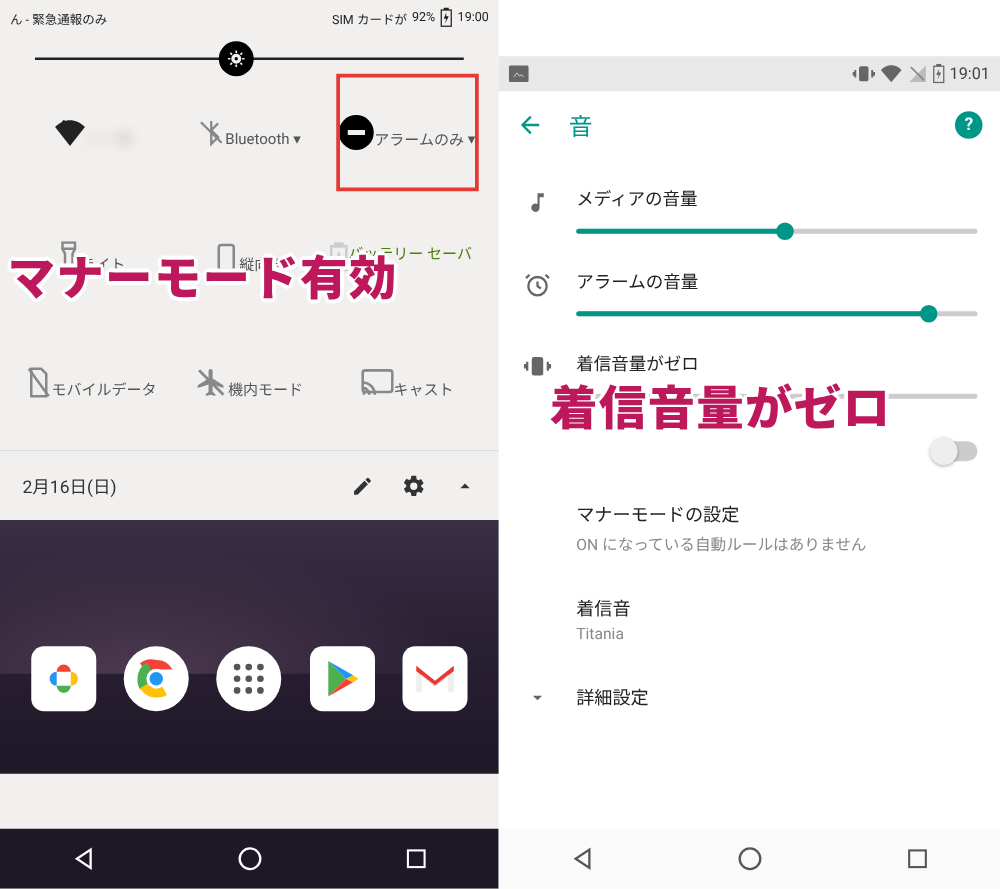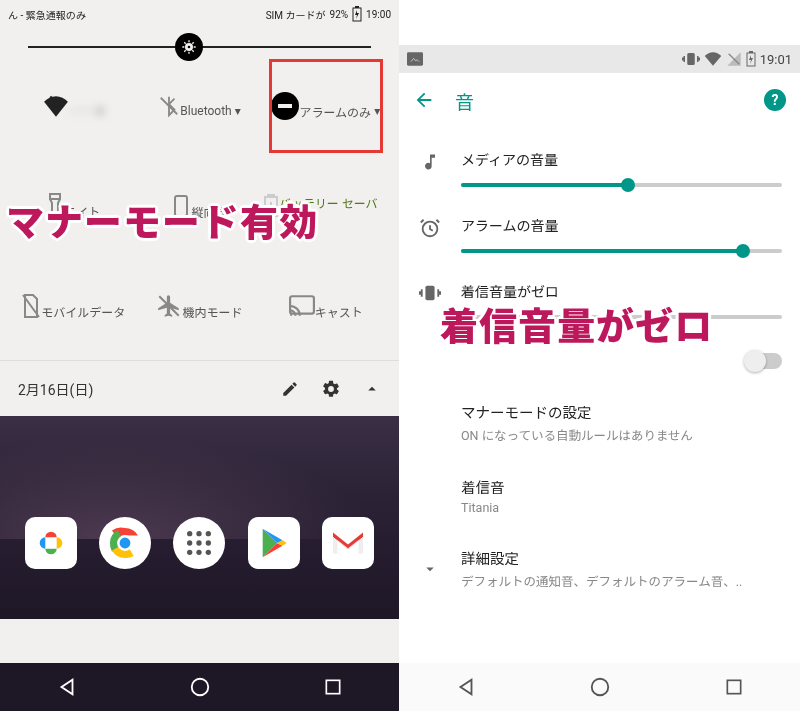--- a/index.html
+++ b/index.html
@@ -376,21 +376,20 @@
       </div>
 
       <div class="setting-row">
         <div class="setting-icon">
             <svg width="18" height="18" viewBox="0 0 24 24" fill="#666">
               <path d="M7 10l5 5 5-5z"></path>
             </svg>
           </div>
         <div class="setting-body">
           <div class="setting-title">詳細設定</div>
-          <div class="setting-sub">デフォルトの通知音、デフォルトのアラーム音、..</div>
         </div>
       </div>
     </div>
 
     <div class="navbar navbar-r">
       <svg width="22" height="22" viewBox="0 0 24 24">
           <path d="M18 4v16L6 12z" fill="none" stroke="#555" stroke-width="2"></path>
         </svg>
       <svg width="22" height="22" viewBox="0 0 24 24">
           <circle cx="12" cy="12" r="9" fill="none" stroke="#555" stroke-width="2"></circle>

